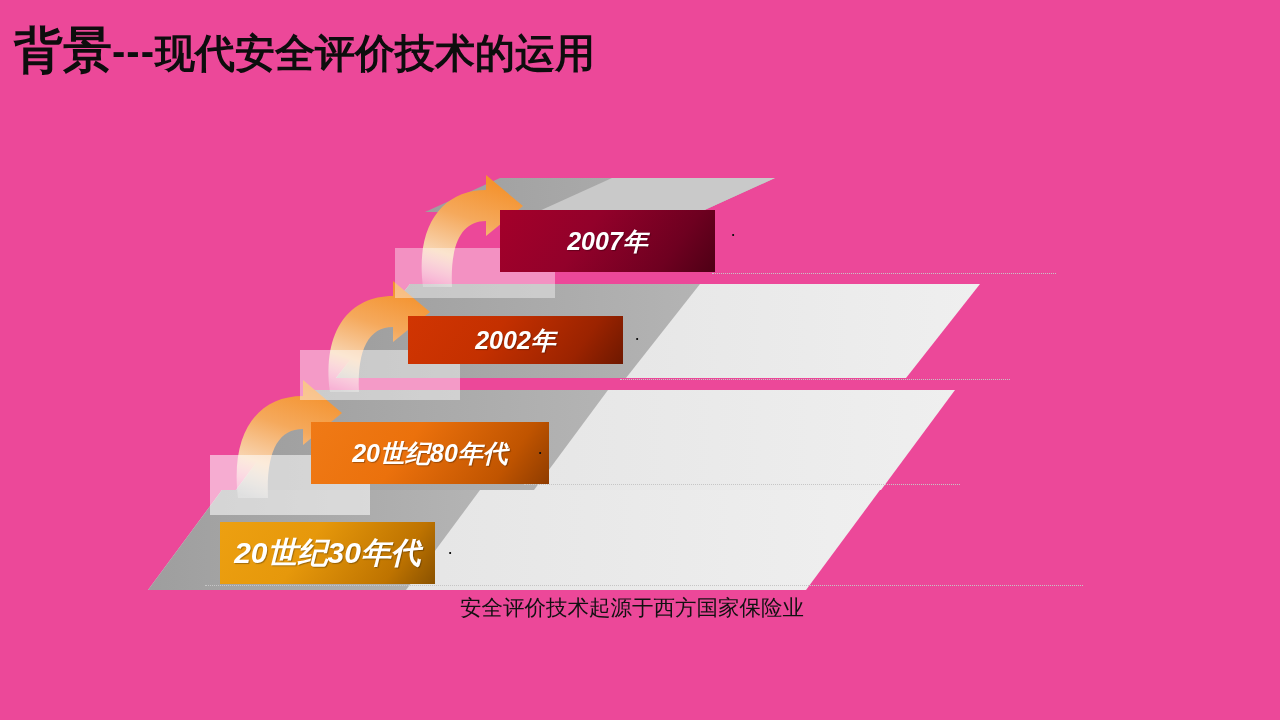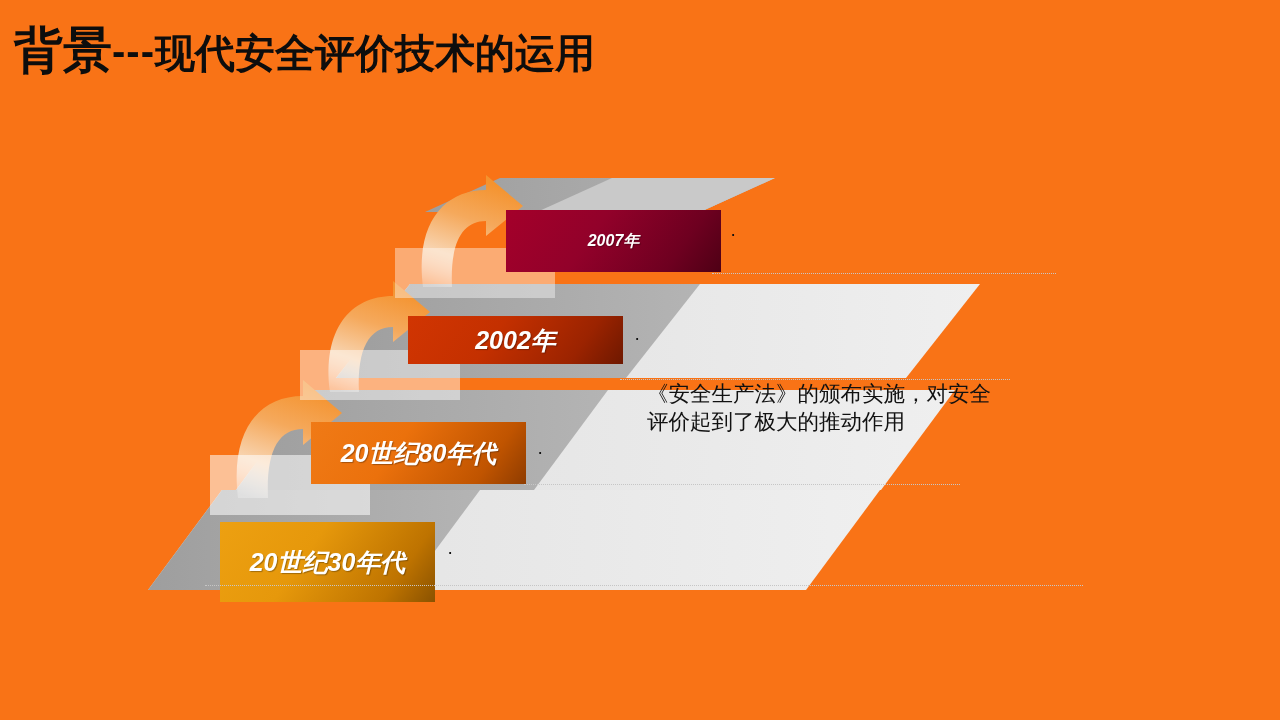--- a/index.html
+++ b/index.html
@@ -12,21 +12,21 @@
     width: 1280px;
     height: 720px;
     overflow: hidden;
     font-family: "Liberation Sans", "DejaVu Sans", sans-serif;
     position: relative;
   }
 
   .slide {
     position: absolute;
     inset: 0;
-    background: #f97316;
+    background: #ec4899;
   }
 
   
   .title {
     position: absolute;
     left: 14px;
     top: 26px;
     white-space: nowrap;
     color: #0d0d0d;
     font-weight: 700;
@@ -171,62 +171,61 @@
                  C 278,429 266,452 268,498 Z" fill="url(#arrGrad)"></path>
       </g>
 
       <rect x="210" y="455" width="160" height="60" fill="#ffffff" opacity="0.55"></rect>
       <rect x="300" y="350" width="160" height="50" fill="#ffffff" opacity="0.45"></rect>
       <rect x="395" y="248" width="160" height="50" fill="#ffffff" opacity="0.40"></rect>
     </svg>
 
     <div class="step">
       <div class="yearbox" style="left:500px; top:210px; width:215px; height:62px;
-                  font-size:16px;
-                  background:linear-gradient(125deg,#A4002A 0%,#92012A 40%,#6E0020 78%,#4E0015 100%);margin-left:6px;">
+                  font-size:25px;
+                  background:linear-gradient(125deg,#A4002A 0%,#92012A 40%,#6E0020 78%,#4E0015 100%);">
         <span>2007年</span>
       </div>
       <div class="desc" style="left:730px; top:222px; width:330px;">
         <span class="bullet">·</span>
       </div>
       <div class="dotline" style="left:712px; top:273px; width:344px;"></div>
     </div>
 
     <div class="step">
       <div class="yearbox" style="left:408px; top:316px; width:215px; height:48px;
                   font-size:25px;
                   background:linear-gradient(125deg,#D13502 0%,#C43000 40%,#9B2300 78%,#6E1800 100%);">
         <span>2002年</span>
       </div>
       <div class="desc" style="left:634px; top:326px; width:380px;">
         <span class="bullet">·</span>
-        <span class="dtext">《安全生产法》的颁布实施，对安全
-评价起到了极大的推动作用</span>
       </div>
       <div class="dotline" style="left:620px; top:379px; width:390px;"></div>
     </div>
 
     <div class="step">
-      <div class="yearbox" style="left:311px; top:422px; width:215px; height:62px;
+      <div class="yearbox" style="left:311px; top:422px; width:238px; height:62px;
                   font-size:25px;
                   background:linear-gradient(125deg,#F07A16 0%,#EB710C 40%,#C05400 80%,#8F3C00 100%);">
         <span>20世纪80年代</span>
       </div>
       <div class="desc" style="left:537px; top:440px; width:420px;">
         <span class="bullet">·</span>
       </div>
       <div class="dotline" style="left:524px; top:484px; width:436px;"></div>
     </div>
 
     <div class="step">
-      <div class="yearbox" style="left:220px; top:522px; width:215px; height:80px;
-                  font-size:25px;
+      <div class="yearbox" style="left:220px; top:522px; width:215px; height:62px;
+                  font-size:30px;
                   background:linear-gradient(125deg,#EDA011 0%,#E6980B 40%,#BE7300 80%,#8A5200 100%);">
         <span>20世纪30年代</span>
       </div>
       <div class="desc" style="left:447px; top:540px; width:470px;">
         <span class="bullet">·</span>
+        <span class="dtext">安全评价技术起源于西方国家保险业</span>
       </div>
       <div class="dotline" style="left:205px; top:585px; width:878px;"></div>
     </div>
 
   </div>
 </div>
 
 </body></html>

